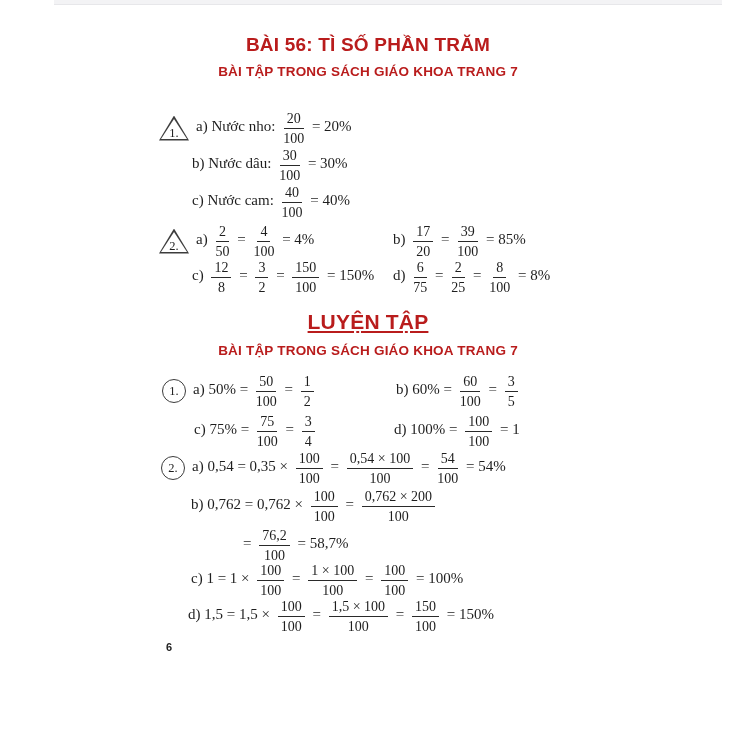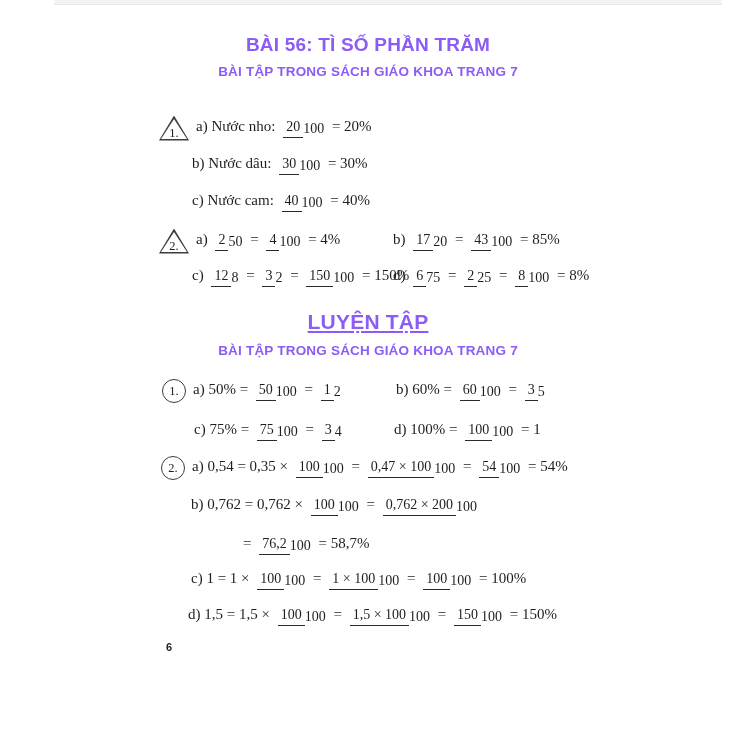--- a/index.html
+++ b/index.html
@@ -10,37 +10,37 @@
   }
   .page { position:relative; width:736px; height:736px; background:#ffffff; }
 
   .top-edge {
     position:absolute; top:0; left:54px; right:14px; height:4px;
     background:#f3f3f5; border-bottom:1px solid #e7e7ea;
   }
 
   .heading {
     position:absolute; left:0; width:100%; text-align:center;
-    font-family:"Liberation Sans", sans-serif; font-weight:bold; color:#8b5cf6;
+    font-family:"Liberation Sans", sans-serif; font-weight:bold; color:#b91c1c;
     letter-spacing:0.2px;
   }
   .h-title1   { top:34px;  font-size:19px; }
   .h-sub1     { top:64px;  font-size:13.5px; }
   .h-title2   { top:310px; font-size:21px;text-decoration:underline; }
   .h-sub2     { top:343px; font-size:13.5px; }
 
   .line {
     position:absolute; height:36px;
     display:flex; align-items:center;
     font-size:15px; white-space:nowrap;
   }
   .mtext { white-space:pre;margin-top:22px; }
 
   .frac {
-    display:inline-flex; flex-direction:row; align-items:center;
+    display:inline-flex; flex-direction:column; align-items:center;
     vertical-align:middle; margin:0 4px; line-height:1;
   }
   .frac .num {
     padding:1px 3px 2px; border-bottom:1.3px solid #2a2a2a;
     font-size:14px; line-height:1.1; white-space:pre;
   }
   .frac .den { padding-top:2px; font-size:14px; line-height:1.1; white-space:pre; }
 
   .marker { flex:none; margin-right:7px; position:relative; }
   .tri { width:30px; height:25px; }
@@ -107,21 +107,21 @@
         </span><span class="mtext"> = </span><span class="frac">
           <span class="num">4</span>
           <span class="den">100</span>
         </span><span class="mtext"> = 4%</span></span>
   </div>
   <div class="line" style="top:223px;left:393px">
     <span class="seg"><span class="mtext">b) </span><span class="frac">
           <span class="num">17</span>
           <span class="den">20</span>
         </span><span class="mtext"> = </span><span class="frac">
-          <span class="num">43</span>
+          <span class="num">39</span>
           <span class="den">100</span>
         </span><span class="mtext"> = 85%</span></span>
   </div>
   <div class="line" style="top:259px;left:192px">
     <span class="seg"><span class="mtext">c) </span><span class="frac">
           <span class="num">12</span>
           <span class="den">8</span>
         </span><span class="mtext"> = </span><span class="frac">
           <span class="num">3</span>
           <span class="den">2</span>
@@ -184,21 +184,21 @@
   </div>
 
   <div class="line" style="top:450px;left:161px">
     <span class="marker circ">
       <span>2.</span>
     </span>
     <span class="seg"><span class="mtext">a) 0,54 = 0,35 × </span><span class="frac">
           <span class="num">100</span>
           <span class="den">100</span>
         </span><span class="mtext"> = </span><span class="frac">
-          <span class="num">0,47 × 100</span>
+          <span class="num">0,54 × 100</span>
           <span class="den">100</span>
         </span><span class="mtext"> = </span><span class="frac">
           <span class="num">54</span>
           <span class="den">100</span>
         </span><span class="mtext"> = 54%</span></span>
   </div>
   <div class="line" style="top:488px;left:191px">
     <span class="seg"><span class="mtext">b) 0,762 = 0,762 × </span><span class="frac">
           <span class="num">100</span>
           <span class="den">100</span>

